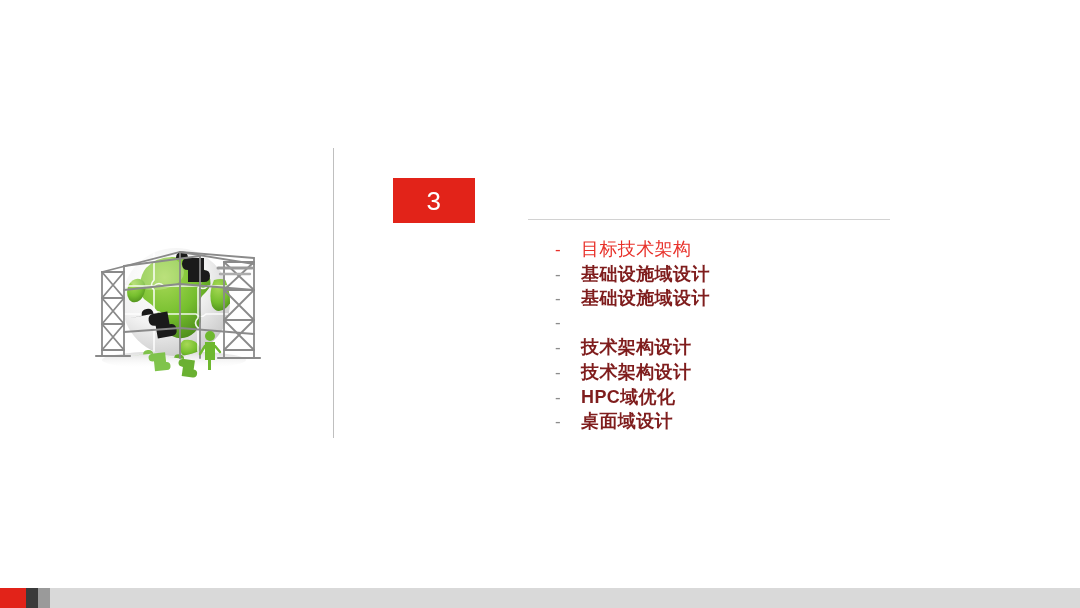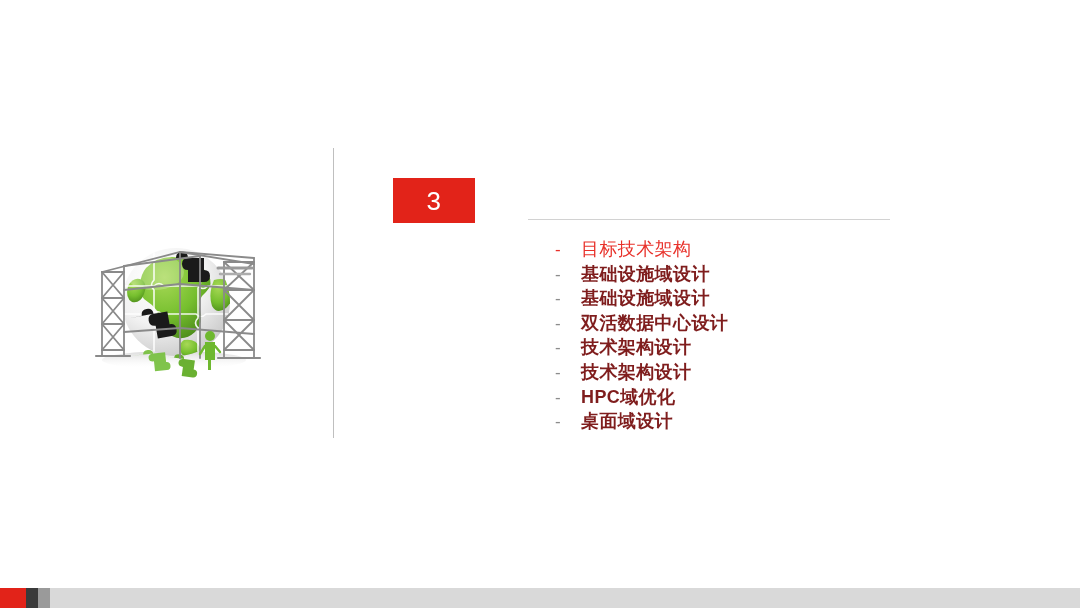--- a/index.html
+++ b/index.html
@@ -252,21 +252,20 @@
     <div class="agenda-item">
       <span class="dash">-</span>
       <span class="label">基础设施域设计</span>
     </div>
     <div class="agenda-item">
       <span class="dash">-</span>
       <span class="label">基础设施域设计</span>
     </div>
     <div class="agenda-item">
       <span class="dash">-</span>
-      <span class="label">双活数据中心设计</span>
     </div>
     <div class="agenda-item">
       <span class="dash">-</span>
       <span class="label">技术架构设计</span>
     </div>
     <div class="agenda-item">
       <span class="dash">-</span>
       <span class="label">技术架构设计</span>
     </div>
     <div class="agenda-item">

